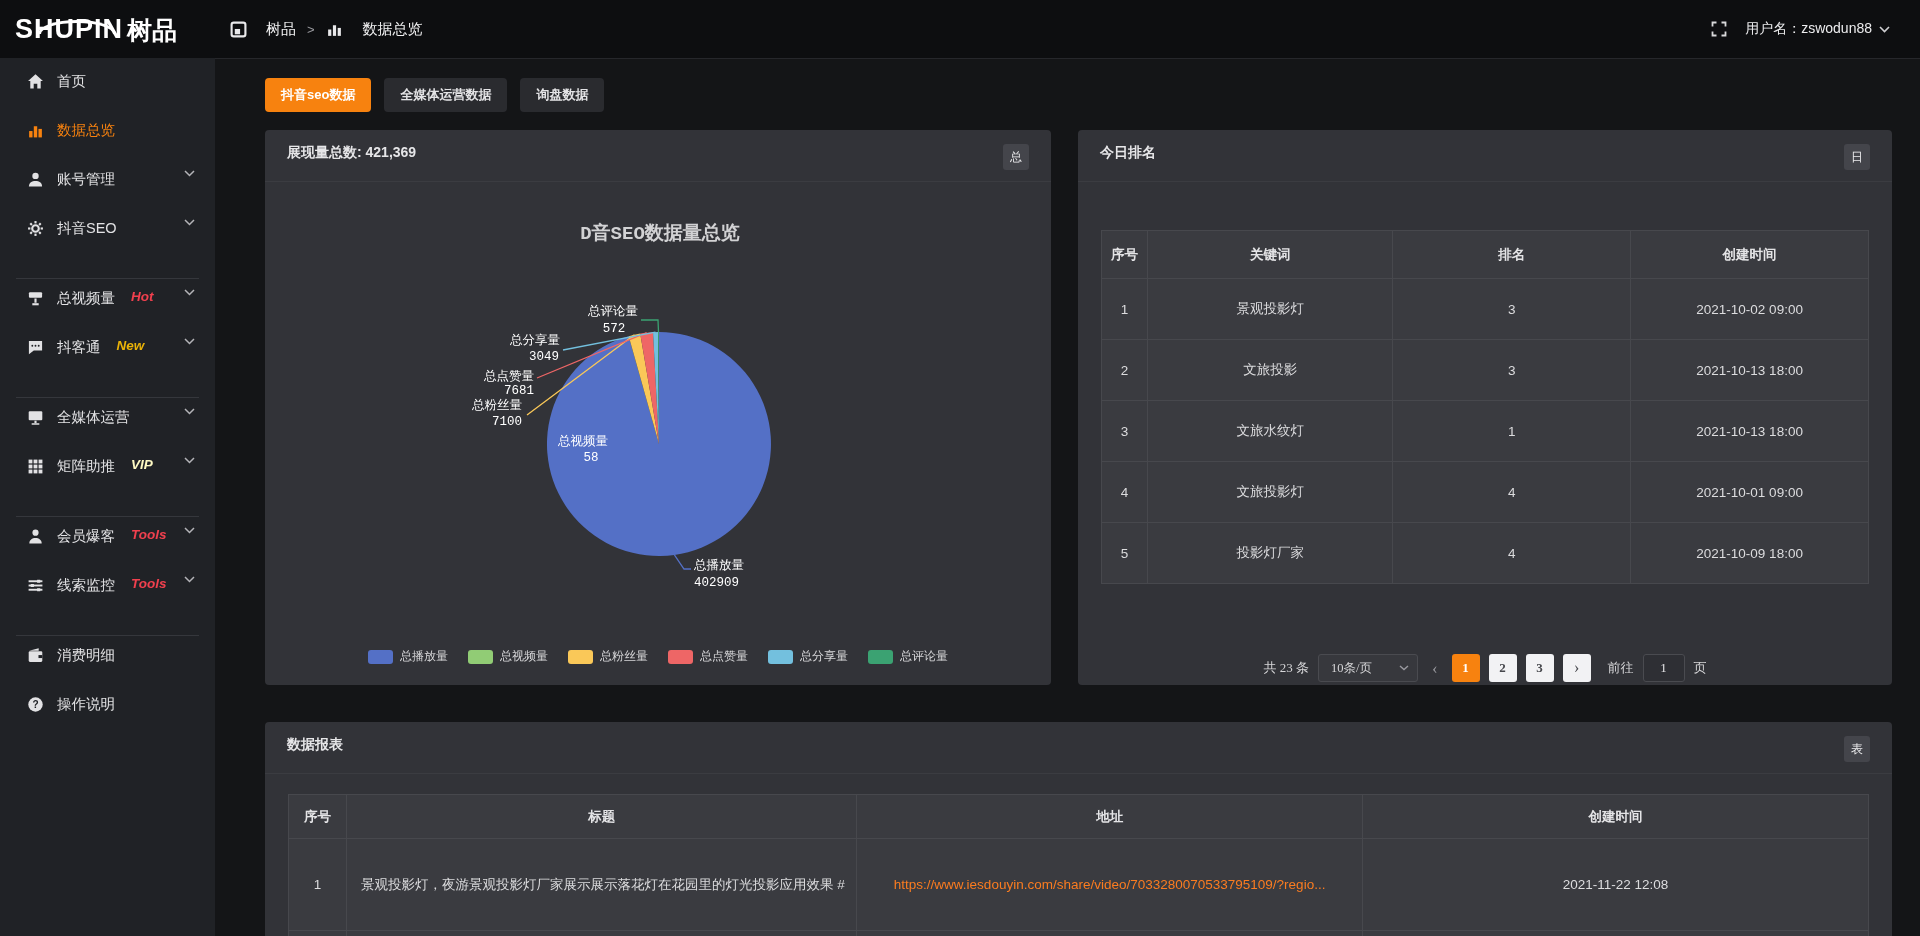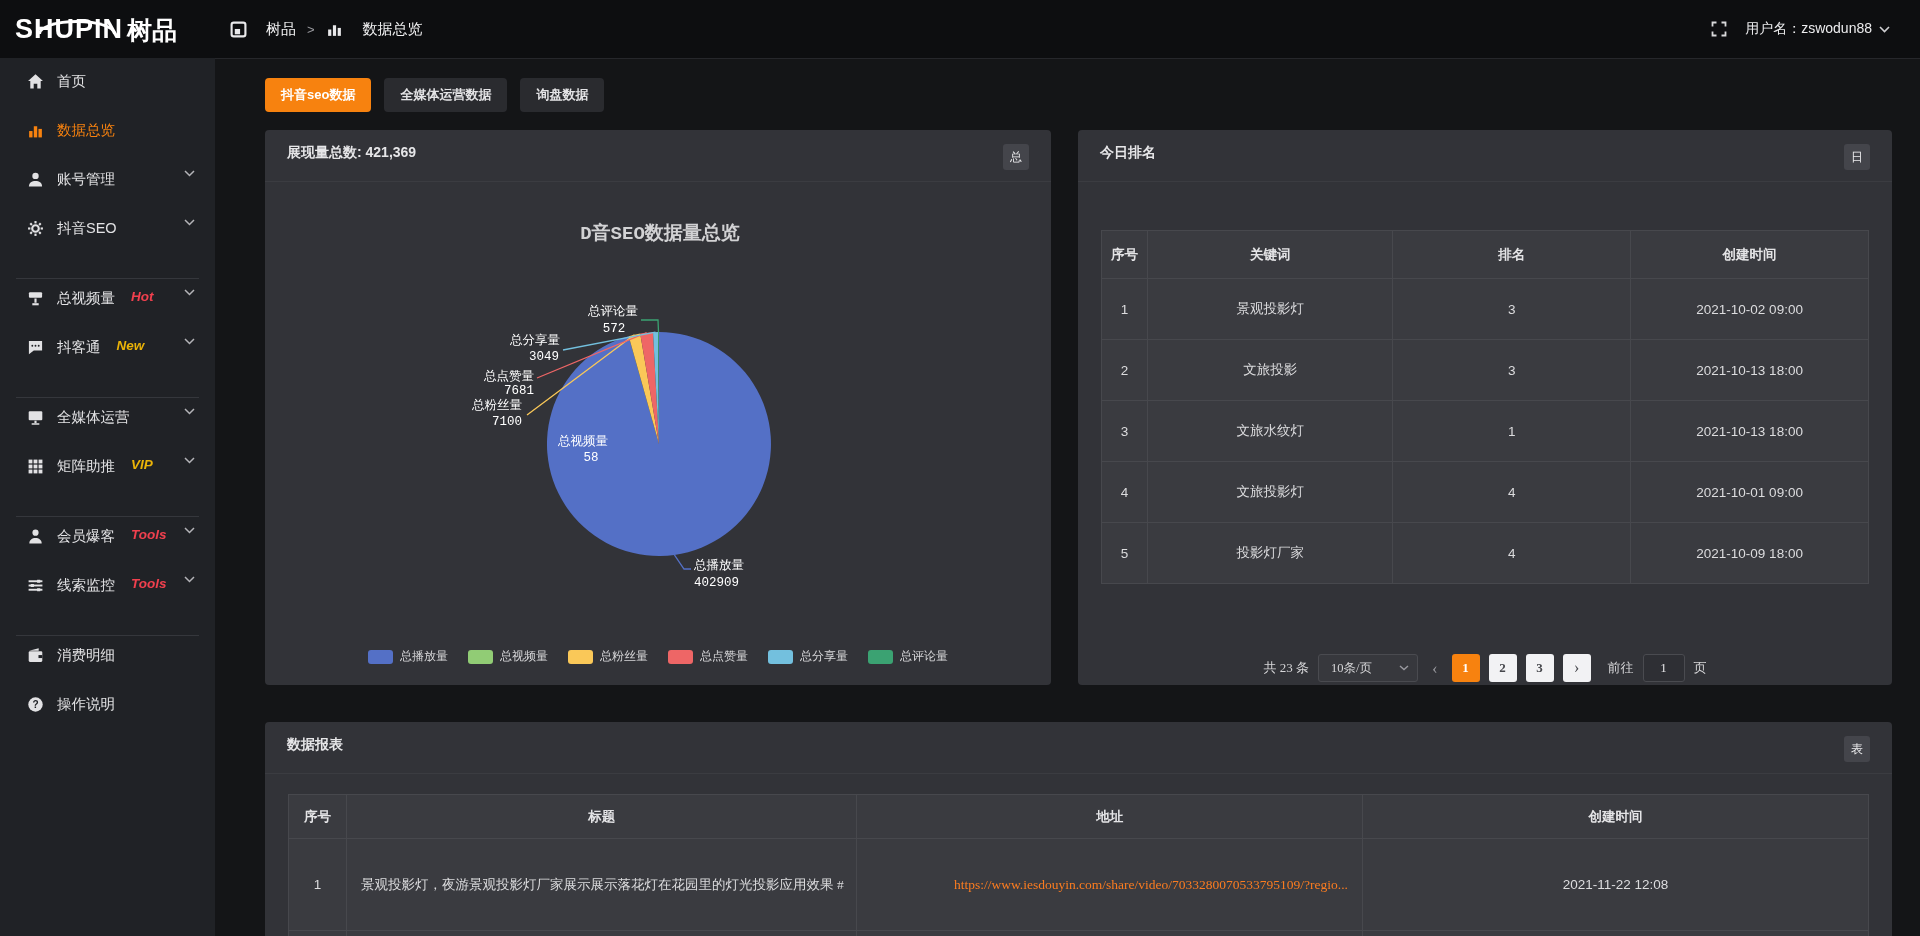--- a/index.html
+++ b/index.html
@@ -55,21 +55,21 @@
   .legend-swatch { width:25px; height:14px; border-radius:3px; }
 
   
   table.dtable { border-collapse:collapse; table-layout:fixed; width:calc(100% - 46px); margin:48px 23px 0 23px; }
   .dtable th, .dtable td { border:1px solid #47484d; background:#3a3b40; text-align:center; font-size:13.5px; color:#dcdcde; overflow:hidden; white-space:nowrap; }
   .dtable th { height:48px; font-weight:700; color:#e4e4e6; }
   .dtable td { height:61px; }
   .report-table { margin-top:20px !important; }
   .report-table th { height:44px; }
   .report-table td { height:92px; }
-  .report-table td.cell-left { text-align:right; padding:0 14px;font-family:Liberation Serif, serif; }
+  .report-table td.cell-left { text-align:center; padding:0 14px; }
   .report-table tr.partial td { height:80px; }
   a.cell-link { color:#fb7c20; text-decoration:none; cursor:pointer; }
 
   
   .pagination { display:flex; align-items:center; justify-content:center; gap:9px; margin-top:70px; font-size:13px; color:#d6d6d8;font-family:Liberation Serif, serif; }
   .page-size { width:100px; height:28px; display:flex; align-items:center; justify-content:space-between; padding:0 8px 0 12px; background:#37383d; border:1px solid #4a4b50; border-radius:3px; cursor:pointer; font-size:12.5px; }
   .pg-prev { color:#94949a; font-size:17px; padding:0 5px; cursor:pointer; line-height:1; }
   .pg-btn { min-width:28px; height:28px; padding:0 4px; border-radius:3px; background:#f2f2f4; color:#46474c; display:flex; align-items:center; justify-content:center; font-size:13px; font-weight:700; cursor:pointer; }
   .pg-btn.active { background:#f7820f; color:#fff; }
   .pg-next { font-weight:400; font-size:16px; }
@@ -252,21 +252,21 @@
               <rect x="10.9" y="1.5" width="3.6" height="3.6"></rect>
               <rect x="1.5" y="6.2" width="3.6" height="3.6"></rect>
               <rect x="6.2" y="6.2" width="3.6" height="3.6"></rect>
               <rect x="10.9" y="6.2" width="3.6" height="3.6"></rect>
               <rect x="1.5" y="10.9" width="3.6" height="3.6"></rect>
               <rect x="6.2" y="10.9" width="3.6" height="3.6"></rect>
               <rect x="10.9" y="10.9" width="3.6" height="3.6"></rect>
             </svg>
           </span>
           <span class="mi-label">矩阵助推</span>
-          <span class="badge" style="color:#eab308">VIP</span>
+          <span class="badge" style="color:#fef9c3">VIP</span>
           <span class="mi-sp"></span>
           <span class="chev">
             <svg width="11" height="7" viewBox="0 0 11 7" fill="none" stroke="currentColor" stroke-width="1.5">
               <polyline points="1,1 5.5,5.5 10,1"></polyline>
             </svg>
           </span>
         </div>
         <div class="sb-divider"></div>
         <div class="menu-item">
           <span class="mi-icon">

